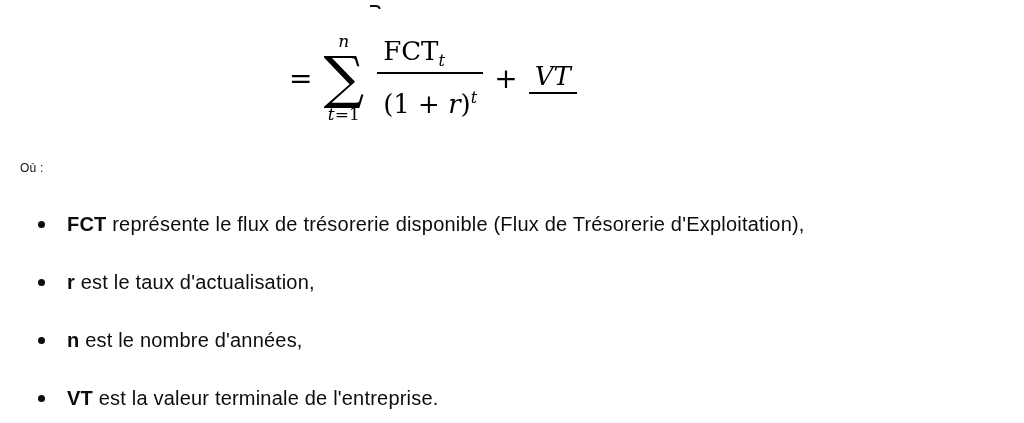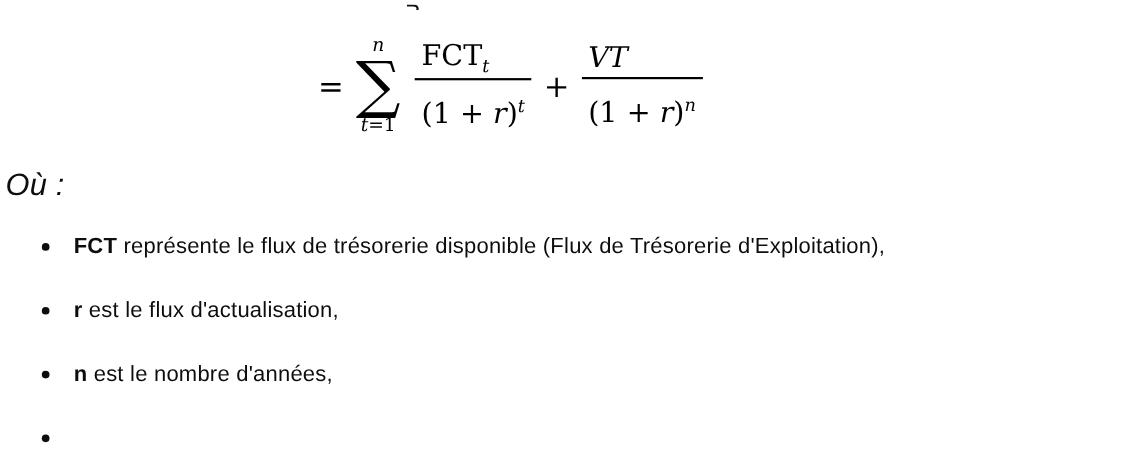--- a/index.html
+++ b/index.html
@@ -34,21 +34,21 @@
   .sum-lower { font-size: 17px; margin-top: 3px; }
 
   .frac { display: inline-flex; flex-direction: column; align-items: flex-start; font-size: 26px; line-height: 1.1; }
   .frac-num { padding: 0 6px 2px; }
   .frac-bar { align-self: stretch; height: 0; border-top: 2px solid #000; }
   .frac-den { padding: 2px 6px 0; margin-top: 13px; }
   .frac sub { font-size: 0.62em; font-style: italic; }
   .frac sup { font-size: 0.62em; font-style: italic; }
 
   
-  .where { position: absolute; left: 5px; top: 155px; font-size: 28px; line-height: 26px; letter-spacing: 0.2px; font-style: italic; }
+  .where { position: absolute; left: 20px; top: 155px; font-size: 12px; line-height: 26px; letter-spacing: 0.2px; }
 
   .defs { position: absolute; left: 38px; top: 212px; list-style: none; }
   .defs li { display: flex; align-items: flex-start; margin-bottom: 33px; font-size: 20px; line-height: 25px; letter-spacing: 0.2px; text-align: center; }
   .dot { flex: none; width: 7px; height: 7px; border-radius: 50%; background: #0d0d0d; margin-top: 9px; }
   .li-text { margin-left: 22px; white-space: nowrap; }
   .term { font-weight: 700; }
 </style>
 </head>
 <body>
 
@@ -73,37 +73,37 @@
       <span class="frac-num"><span>FCT</span><sub>t</sub></span>
       <span class="frac-bar"></span>
       <span class="frac-den"><span>(1 + </span><span class="var">r</span><span>)</span><sup>t</sup></span>
     </span>
 
     <span class="f-plus">+</span>
 
     <span class="frac">
       <span class="frac-num var">VT</span>
       <span class="frac-bar"></span>
-      <span class="frac-den"><span>(1 + </span><span class="var">r</span><span>)</span><sup>n</sup></span>
     </span>
   </div>
 
   <p class="where">Où :</p>
 
   <ul class="defs">
     <li>
       <span class="dot"></span>
       <span class="li-text"><span class="term">FCT</span><span> représente le flux de trésorerie disponible (Flux de Trésorerie d'Exploitation),</span></span>
     </li>
     <li>
       <span class="dot"></span>
-      <span class="li-text"><span class="term">r</span><span> est le flux d'actualisation,</span></span>
+      <span class="li-text"><span class="term">r</span><span> est le taux d'actualisation,</span></span>
     </li>
     <li>
       <span class="dot"></span>
       <span class="li-text"><span class="term">n</span><span> est le nombre d'années,</span></span>
     </li>
     <li>
       <span class="dot"></span>
+      <span class="li-text"><span class="term">VT</span><span> est la valeur terminale de l'entreprise.</span></span>
     </li>
   </ul>
 
 </div>
 
 </body></html>

